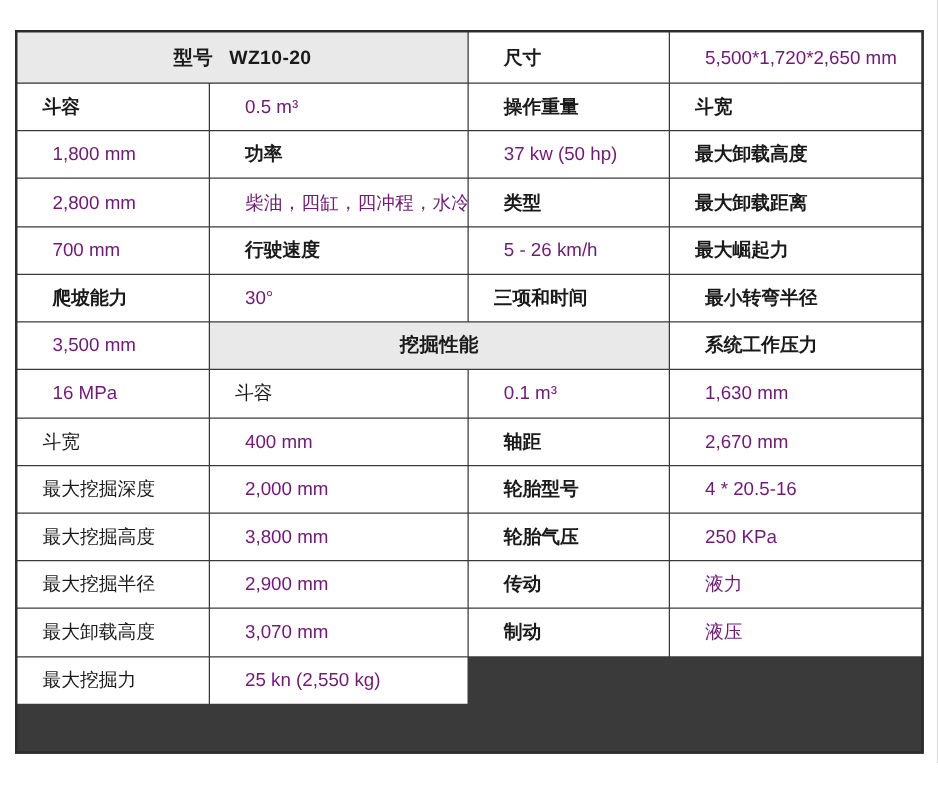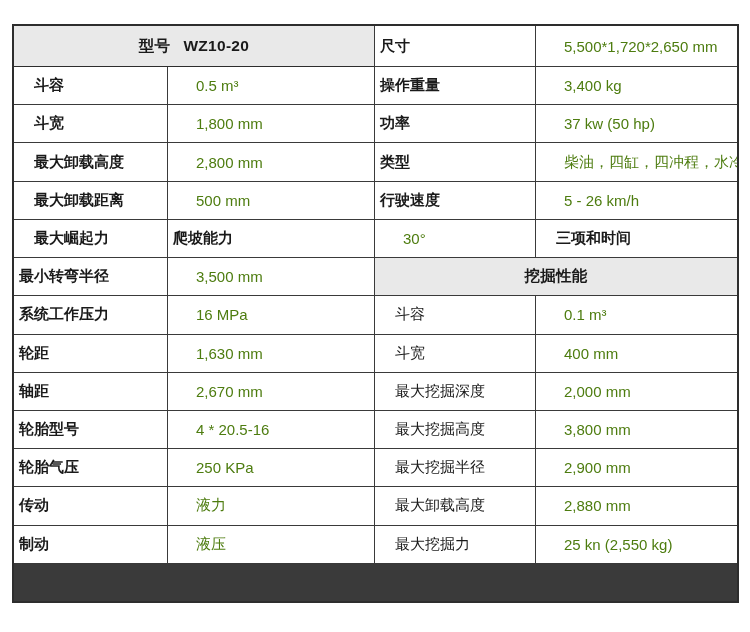--- a/index.html
+++ b/index.html
@@ -47,24 +47,24 @@
     font-weight: bold;
     font-size: 15.5px;
     letter-spacing: 0.3px;
   }
   .cell.header.top { box-shadow: 0 1px 0 #2d2d2d; }
   .model-header-inner {
     display: flex;
     gap: 13px;
     align-items: baseline;
   }
-  .cell.label { padding-left: 5px; font-weight: bold; }
+  .cell.label { padding-left: 28px; font-weight: bold; }
   .cell.label.right-col { padding-left: 20px; text-align: center; }
   .cell.label.regular { font-weight: normal; }
-  .cell.value { padding-left: 28px; font-weight: normal; color: #4d7c0f; }
+  .cell.value { padding-left: 28px; font-weight: normal; color: #701a75; }
 </style>
 </head>
 <body>
 
 <div class="page">
   <div class="spec-table" id="spec-table">
 
     <div class="cell header top span2">
       <div class="model-header-inner">
         <span>型号</span>
@@ -80,52 +80,49 @@
       </div>
       <div class="cell label right-col">
         <span>斗容</span>
       </div>
       <div class="cell value">
         <span>0.5 m³</span>
       </div>
       <div class="cell label">
         <span>操作重量</span>
       </div>
-      <div class="cell value">
-        <span>3,400 kg</span>
-      </div>
       <div class="cell label right-col">
         <span>斗宽</span>
       </div>
       <div class="cell value">
         <span>1,800 mm</span>
       </div>
       <div class="cell label">
         <span>功率</span>
       </div>
       <div class="cell value">
         <span>37 kw (50 hp)</span>
       </div>
       <div class="cell label right-col">
         <span>最大卸载高度</span>
       </div>
       <div class="cell value">
         <span>2,800 mm</span>
       </div>
+      <div class="cell value">
+        <span>柴油，四缸，四冲程，水冷</span>
+      </div>
       <div class="cell label">
         <span>类型</span>
       </div>
-      <div class="cell value">
-        <span>柴油，四缸，四冲程，水冷</span>
-      </div>
       <div class="cell label right-col">
         <span>最大卸载距离</span>
       </div>
       <div class="cell value">
-        <span>500 mm</span>
+        <span>700 mm</span>
       </div>
       <div class="cell label">
         <span>行驶速度</span>
       </div>
       <div class="cell value">
         <span>5 - 26 km/h</span>
       </div>
       <div class="cell label right-col">
         <span>最大崛起力</span>
       </div>
@@ -152,23 +149,20 @@
       </div>
       <div class="cell value">
         <span>16 MPa</span>
       </div>
       <div class="cell label right-col regular">
         <span>斗容</span>
       </div>
       <div class="cell value">
         <span>0.1 m³</span>
       </div>
-      <div class="cell label">
-        <span>轮距</span>
-      </div>
       <div class="cell value">
         <span>1,630 mm</span>
       </div>
       <div class="cell label right-col regular">
         <span>斗宽</span>
       </div>
       <div class="cell value">
         <span>400 mm</span>
       </div>
       <div class="cell label">
@@ -210,21 +204,21 @@
       <div class="cell label">
         <span>传动</span>
       </div>
       <div class="cell value">
         <span>液力</span>
       </div>
       <div class="cell label right-col regular">
         <span>最大卸载高度</span>
       </div>
       <div class="cell value">
-        <span>2,880 mm</span>
+        <span>3,070 mm</span>
       </div>
       <div class="cell label">
         <span>制动</span>
       </div>
       <div class="cell value">
         <span>液压</span>
       </div>
       <div class="cell label right-col regular">
         <span>最大挖掘力</span>
       </div>

